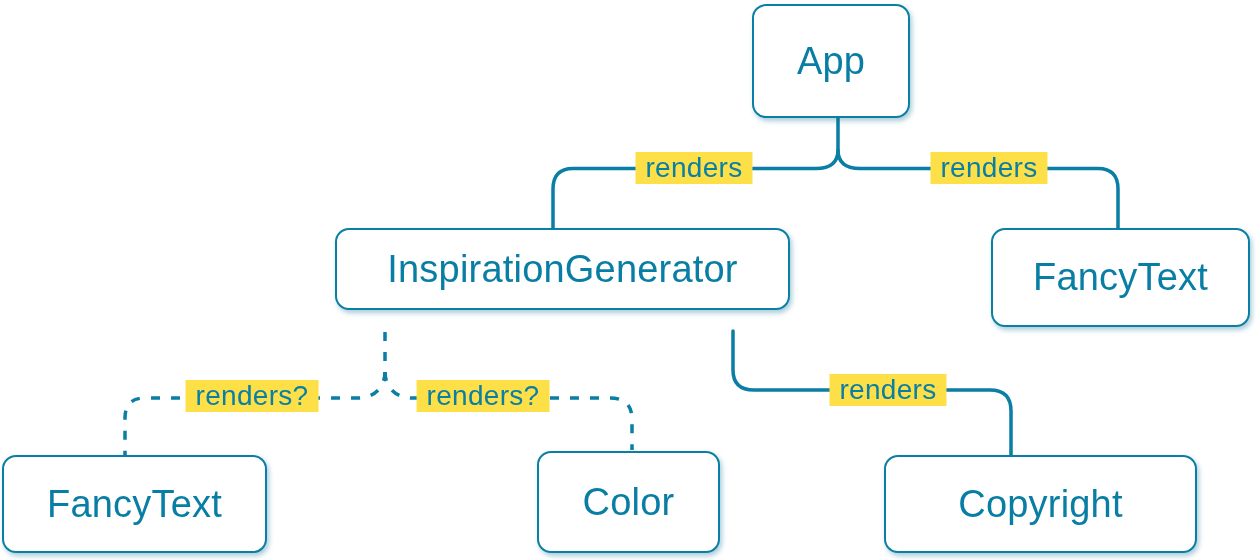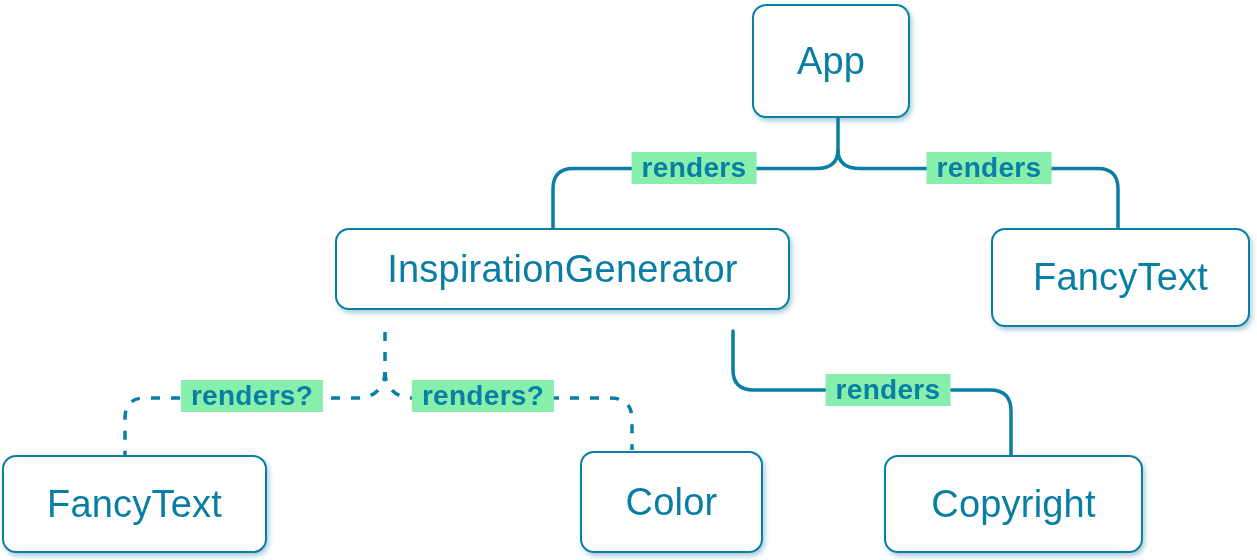--- a/index.html
+++ b/index.html
@@ -45,35 +45,35 @@
     justify-content: center;
     color: #087ea4;
     font-size: 38px;
     font-weight: 500;
     letter-spacing: 0.2px;
     white-space: nowrap;
   }
   .edge-label {
     position: absolute;
     transform: translate(-50%, -50%);
-    background: #86efac;
+    background: #fde047;
     padding: 2px 10px;
     color: #0a7ea4;
     font-size: 28px;
-    font-weight: 700;
+    font-weight: 400;
     letter-spacing: 0.3px;
     white-space: nowrap;
     line-height: 1;
   }
   .node-app                { left: 736px; top: 4px;   width: 158px; height: 114px; margin-left: 16px; }
   .node-inspiration       { left: 335px; top: 228px; width: 455px; height: 82px; }
   .node-fancy-text-top    { left: 991px; top: 228px; width: 259px; height: 99px; }
   .node-fancy-text-bottom { left: 2px;   top: 455px; width: 265px; height: 98px; }
-  .node-color             { left: 537px; top: 451px; width: 183px; height: 102px; margin-left: 43px; }
-  .node-copyright         { left: 884px; top: 455px; width: 259px; height: 98px; }
+  .node-color             { left: 537px; top: 451px; width: 183px; height: 102px; }
+  .node-copyright         { left: 884px; top: 455px; width: 313px; height: 98px; }
   .label-app-ig        { left: 694px; top: 168px; }
   .label-app-fancy     { left: 989px; top: 168px; }
   .label-ig-fancy      { left: 252px; top: 396px; }
   .label-ig-color      { left: 483px; top: 396px; }
   .label-ig-copyright  { left: 888px; top: 390px; }
 </style>
 </head>
 <body>
 
 <div class="stage">

